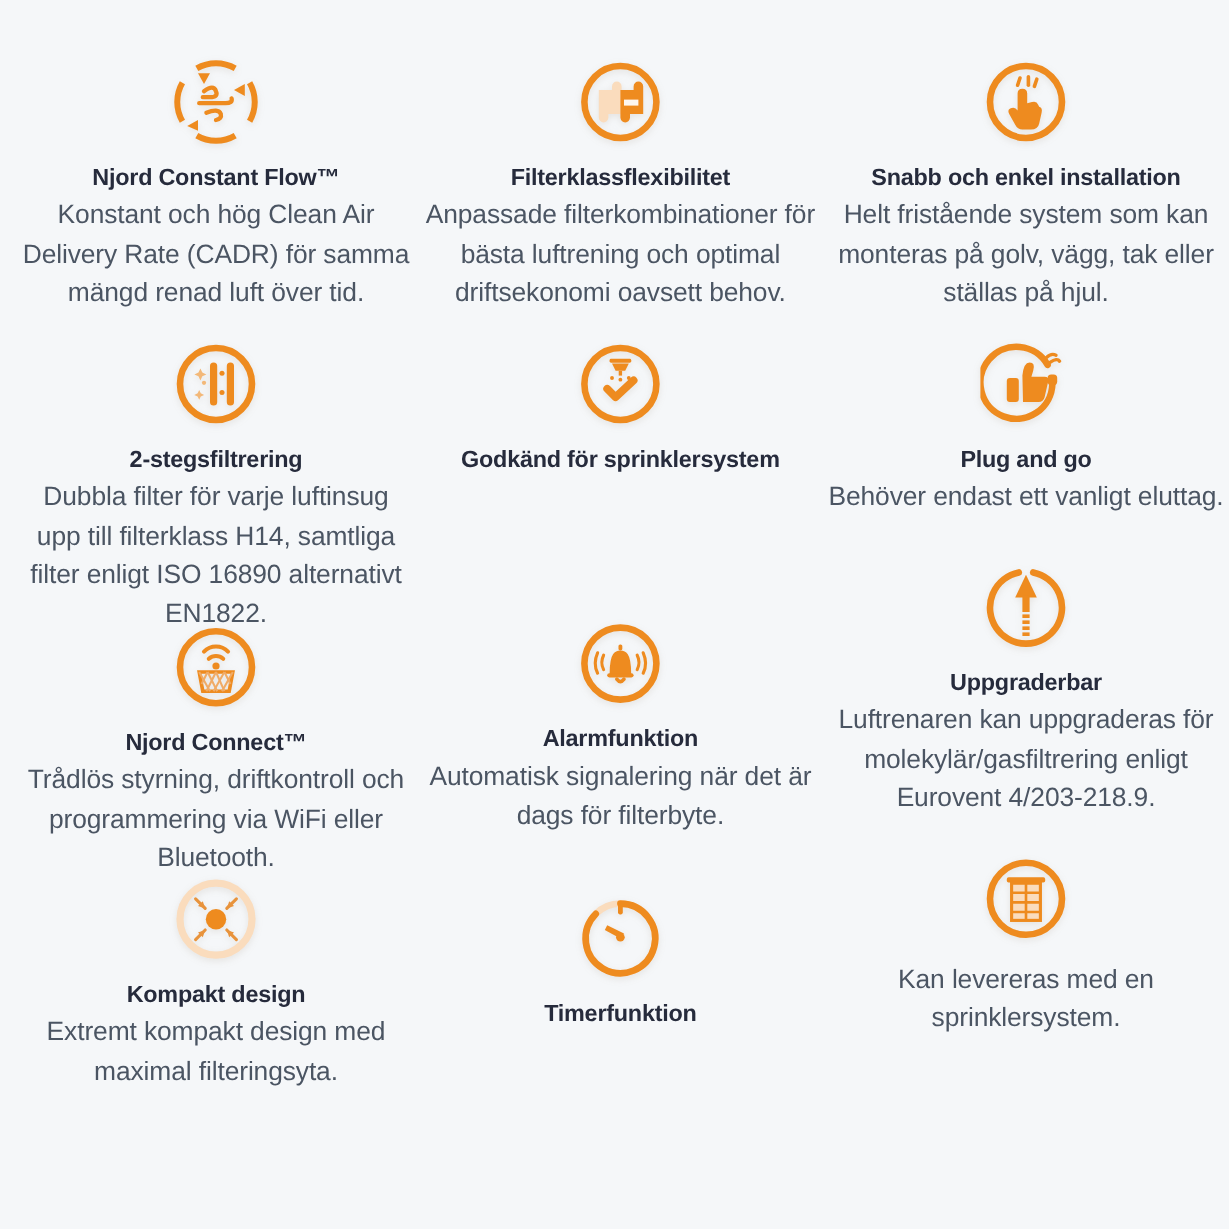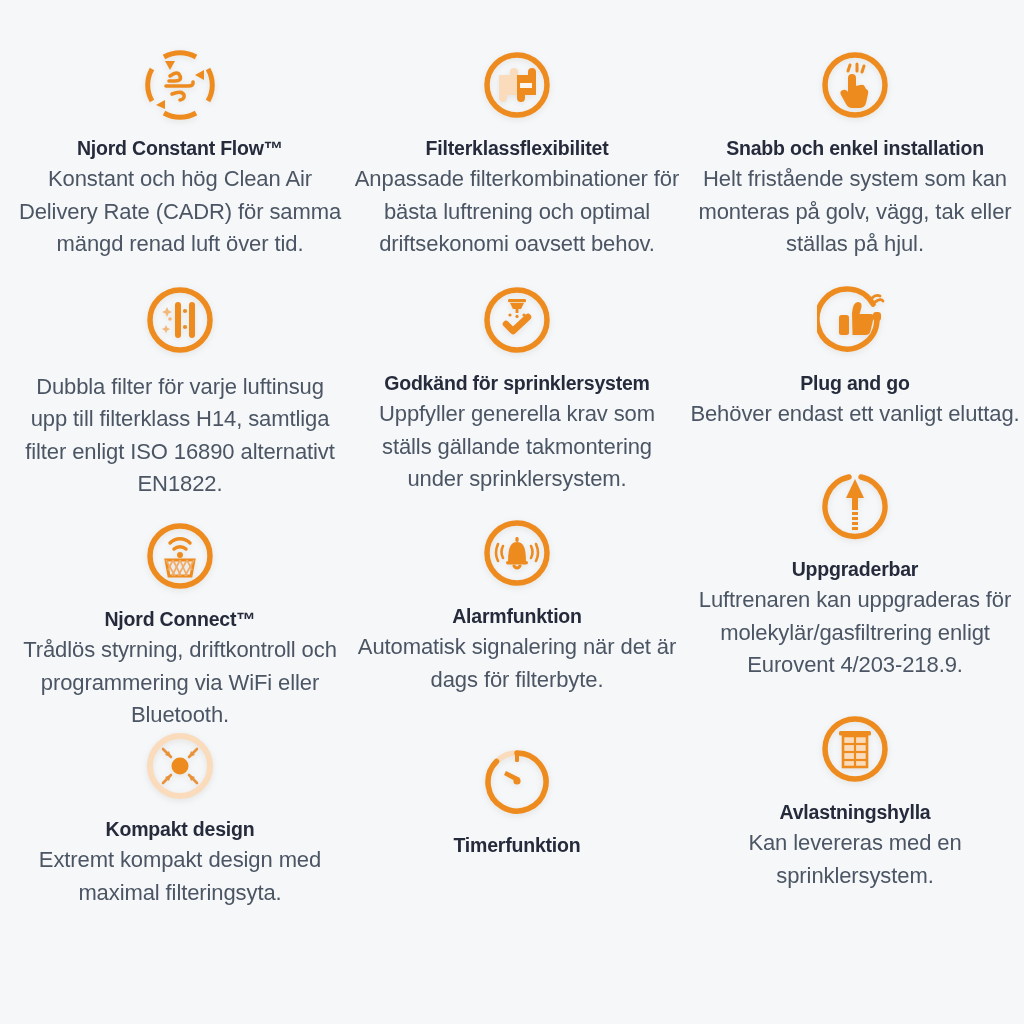--- a/index.html
+++ b/index.html
@@ -151,20 +151,21 @@
             <circle cx="43" cy="29" r="2.1"></circle>
             <circle cx="43" cy="45" r="2.1"></circle>
           </g>
           <g fill="#f3b878">
             <path d="M25 25 l1.6 3.4 l3.4 1.6 l-3.4 1.6 l-1.6 3.4 l-1.6 -3.4 l-3.4 -1.6 l3.4 -1.6 z"></path>
             <path d="M24 43 l1.3 2.8 l2.8 1.3 l-2.8 1.3 l-1.3 2.8 l-1.3 -2.8 l-2.8 -1.3 l2.8 -1.3 z"></path>
             <circle cx="28" cy="37" r="1.8"></circle>
           </g>
         </svg>
       </div>
+      <h3>2-stegsfiltrering</h3>
       <p>Dubbla filter för varje luftinsug upp till filterklass H14, samtliga filter enligt ISO 16890 alternativt EN1822.</p>
     </div>
 
     <div class="feature col-2 pos-r2">
       <div class="icon-wrap">
         <svg width="76" height="76" viewBox="0 0 76 76">
           <circle cx="38" cy="38" r="30" fill="none" stroke="#ee8b1f" stroke-width="5.5"></circle>
           <g fill="#ee8b1f">
             <rect x="29" y="17" width="18" height="3.2" rx="1.2"></rect>
             <path d="M31 21 h14 l-3 6 h-8 z"></path>
@@ -172,21 +173,20 @@
           </g>
           <g fill="#ee8b1f">
             <circle cx="31" cy="33" r="1.6"></circle>
             <circle cx="38" cy="34.4" r="1.6"></circle>
             <circle cx="45" cy="33" r="1.6"></circle>
           </g>
           <path d="M27 42 l7 7 l15 -14" fill="none" stroke="#ee8b1f" stroke-width="6.5" stroke-linecap="round" stroke-linejoin="round"></path>
         </svg>
       </div>
       <h3>Godkänd för sprinklersystem</h3>
-      <p>Uppfyller generella krav som ställs gällande takmontering under sprinklersystem.</p>
     </div>
 
     <div class="feature col-3 pos-r2">
       <div class="icon-wrap">
         <svg width="76" height="76" viewBox="0 0 76 76">
           <path d="M56 22 A30 30 0 1 0 60 38" fill="none" stroke="#ee8b1f" stroke-width="5.5" stroke-linecap="round"></path>
           <g stroke="#ee8b1f" stroke-width="2.8" stroke-linecap="round" fill="none">
             <path d="M58 20 q6 -4 8 -1"></path>
             <path d="M55 16 q4 -4 8 -2"></path>
           </g>
@@ -306,18 +306,17 @@
           <rect x="22" y="20" width="32" height="4.5" rx="1.5" fill="#ee8b1f"></rect>
           <rect x="26" y="25" width="24" height="31" fill="#fadcbd" stroke="#ee8b1f" stroke-width="2.6"></rect>
           <g stroke="#ee8b1f" stroke-width="2.2">
             <line x1="38" y1="25" x2="38" y2="56"></line>
             <line x1="26" y1="33" x2="50" y2="33"></line>
             <line x1="26" y1="41" x2="50" y2="41"></line>
             <line x1="26" y1="49" x2="50" y2="49"></line>
           </g>
         </svg>
       </div>
-      <h3>Avlastningshylla</h3>
       <p>Kan levereras med en sprinklersystem.</p>
     </div>
 
   </div>
 </div>
 
 </body></html>

